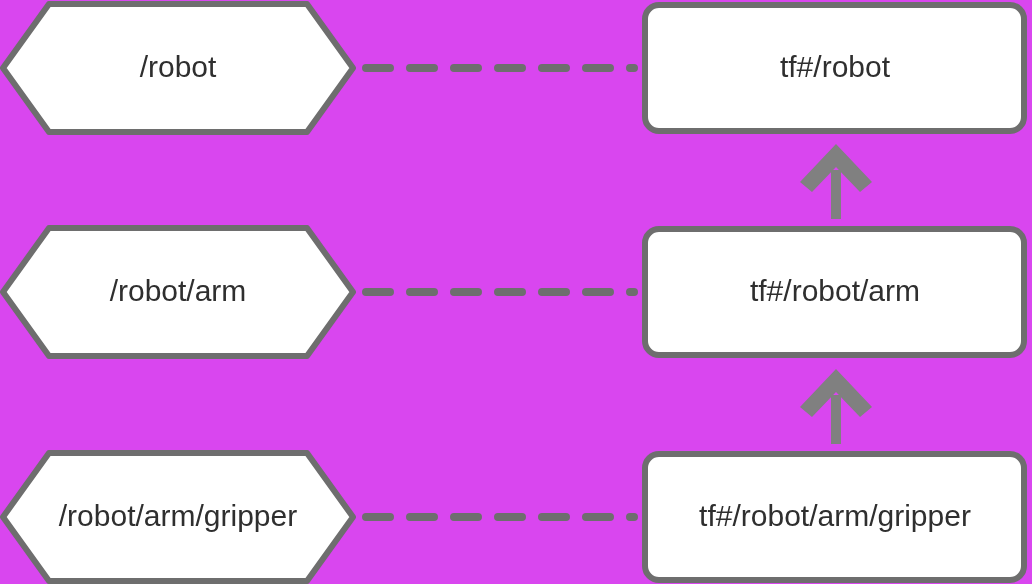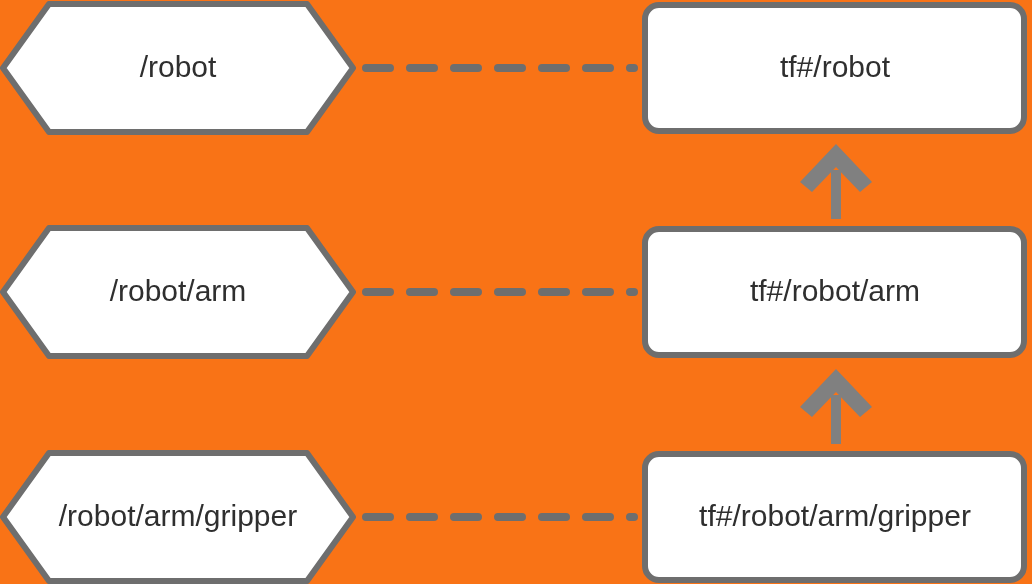--- a/index.html
+++ b/index.html
@@ -10,21 +10,21 @@
   body {
     width: 1032px;
     height: 584px;
     overflow: hidden;
     font-family: "Liberation Sans", sans-serif;
   }
   #diagram-root {
     position: relative;
     width: 1032px;
     height: 584px;
-    background: #f97316;
+    background: #d946ef;
   }
   #diagram-svg {
     position: absolute;
     top: 0;
     left: 0;
     width: 1032px;
     height: 584px;
     display: block;
   }
   .node-label {

